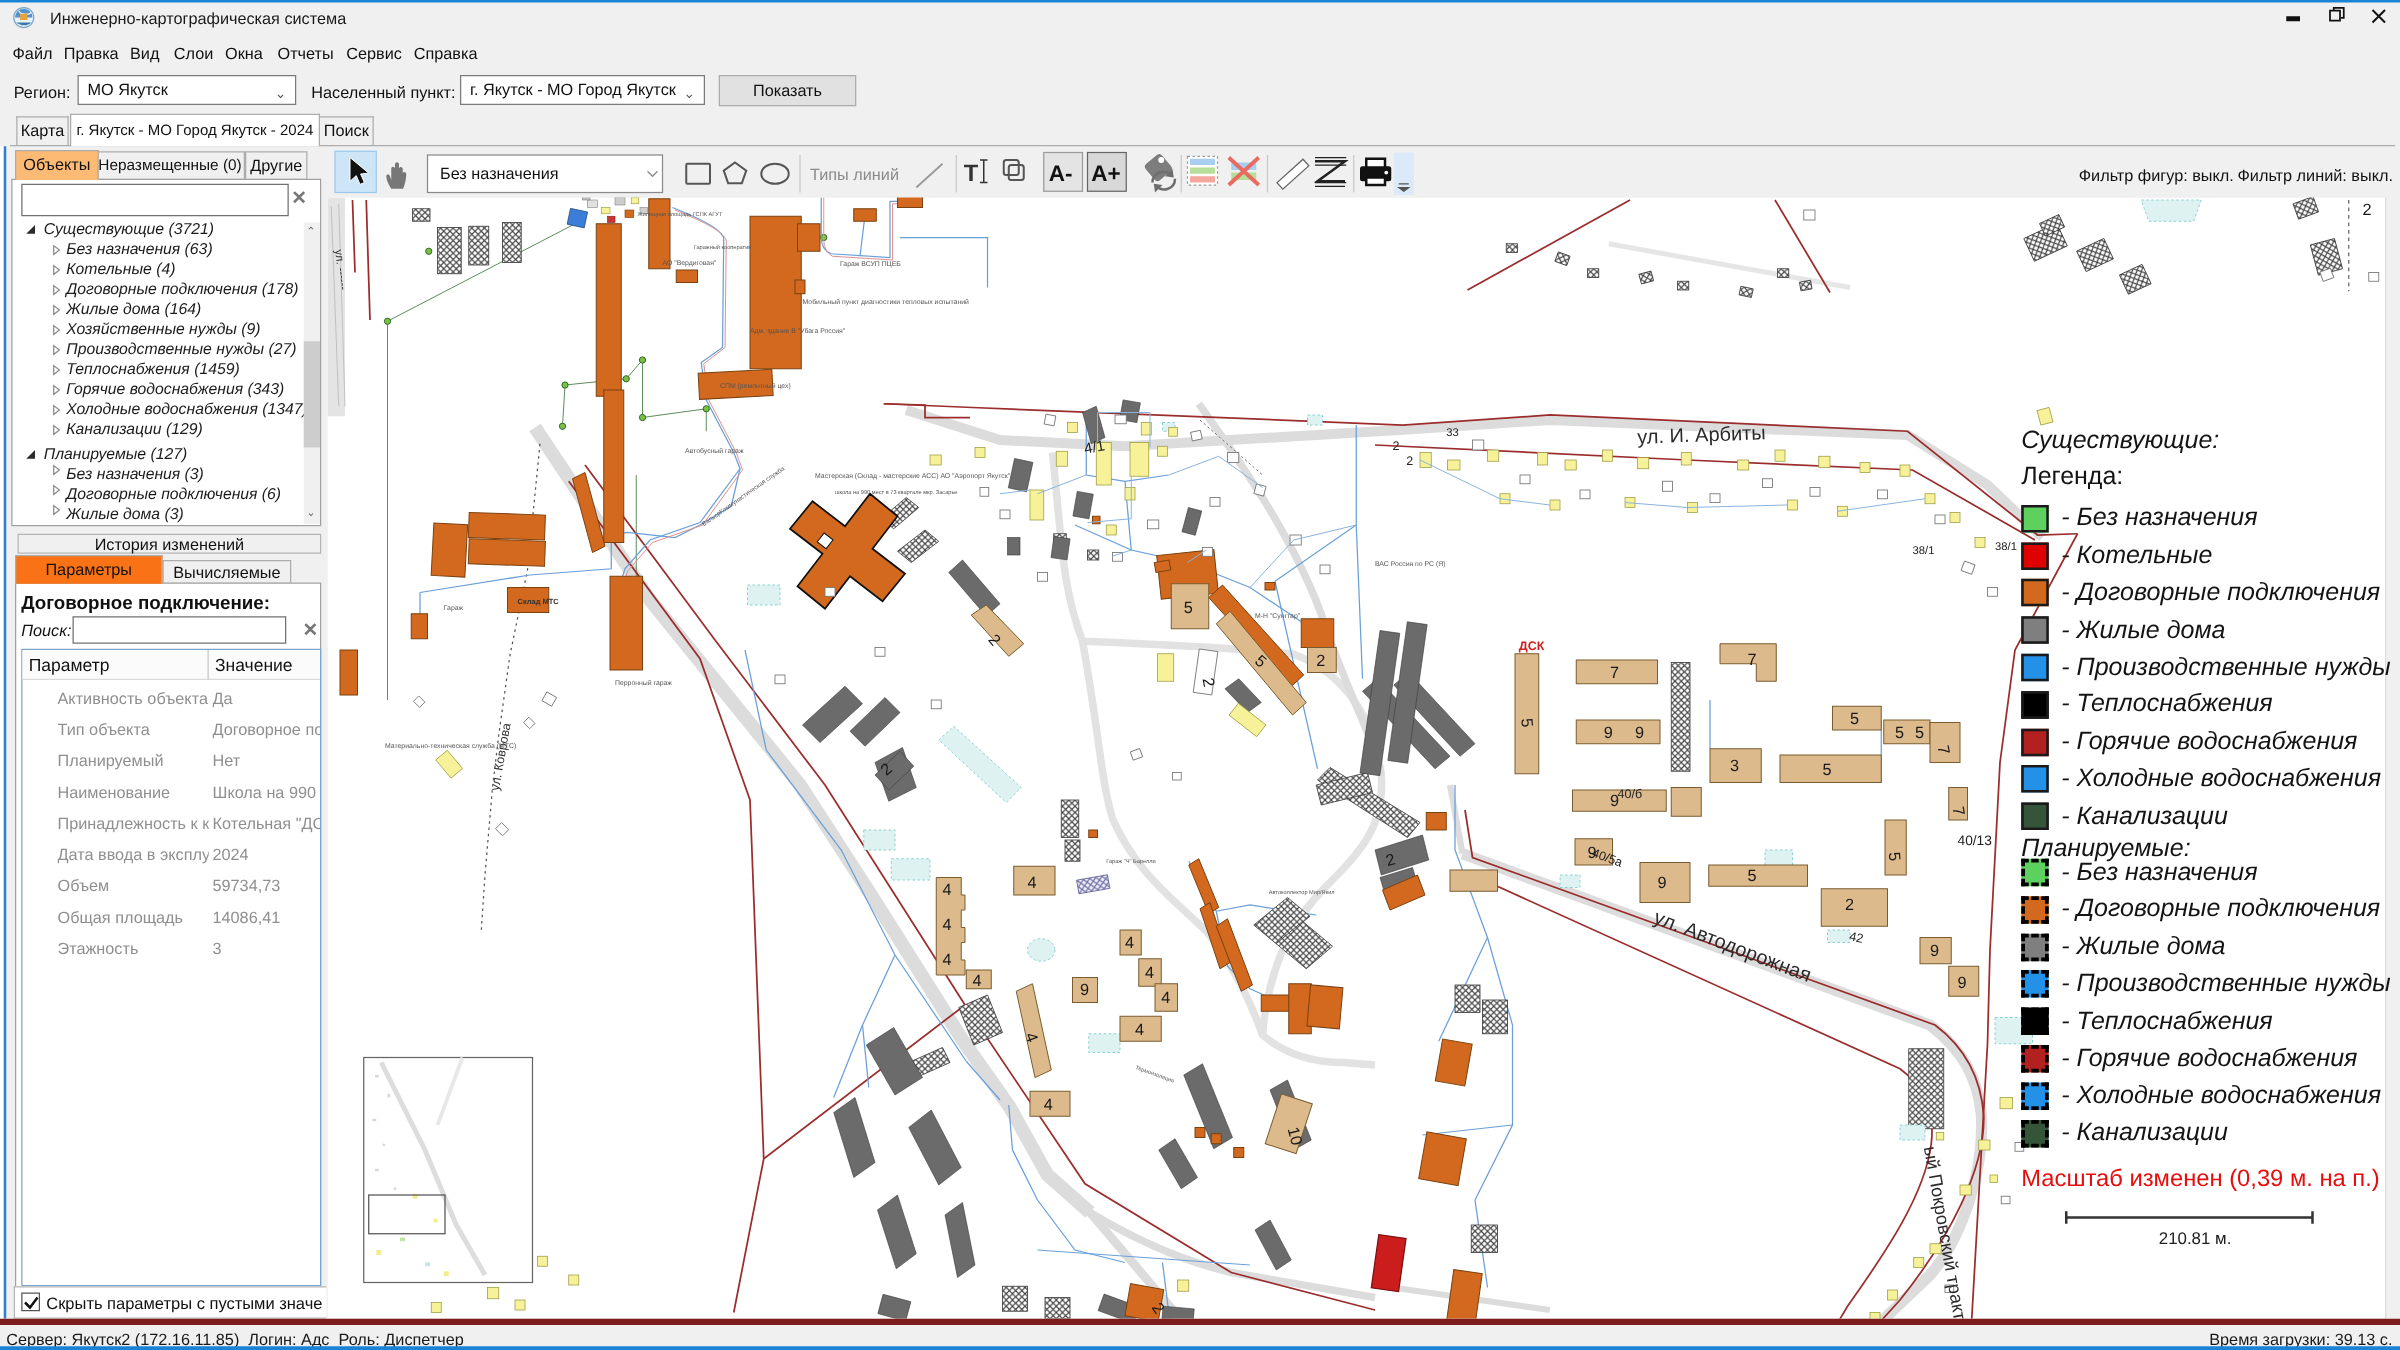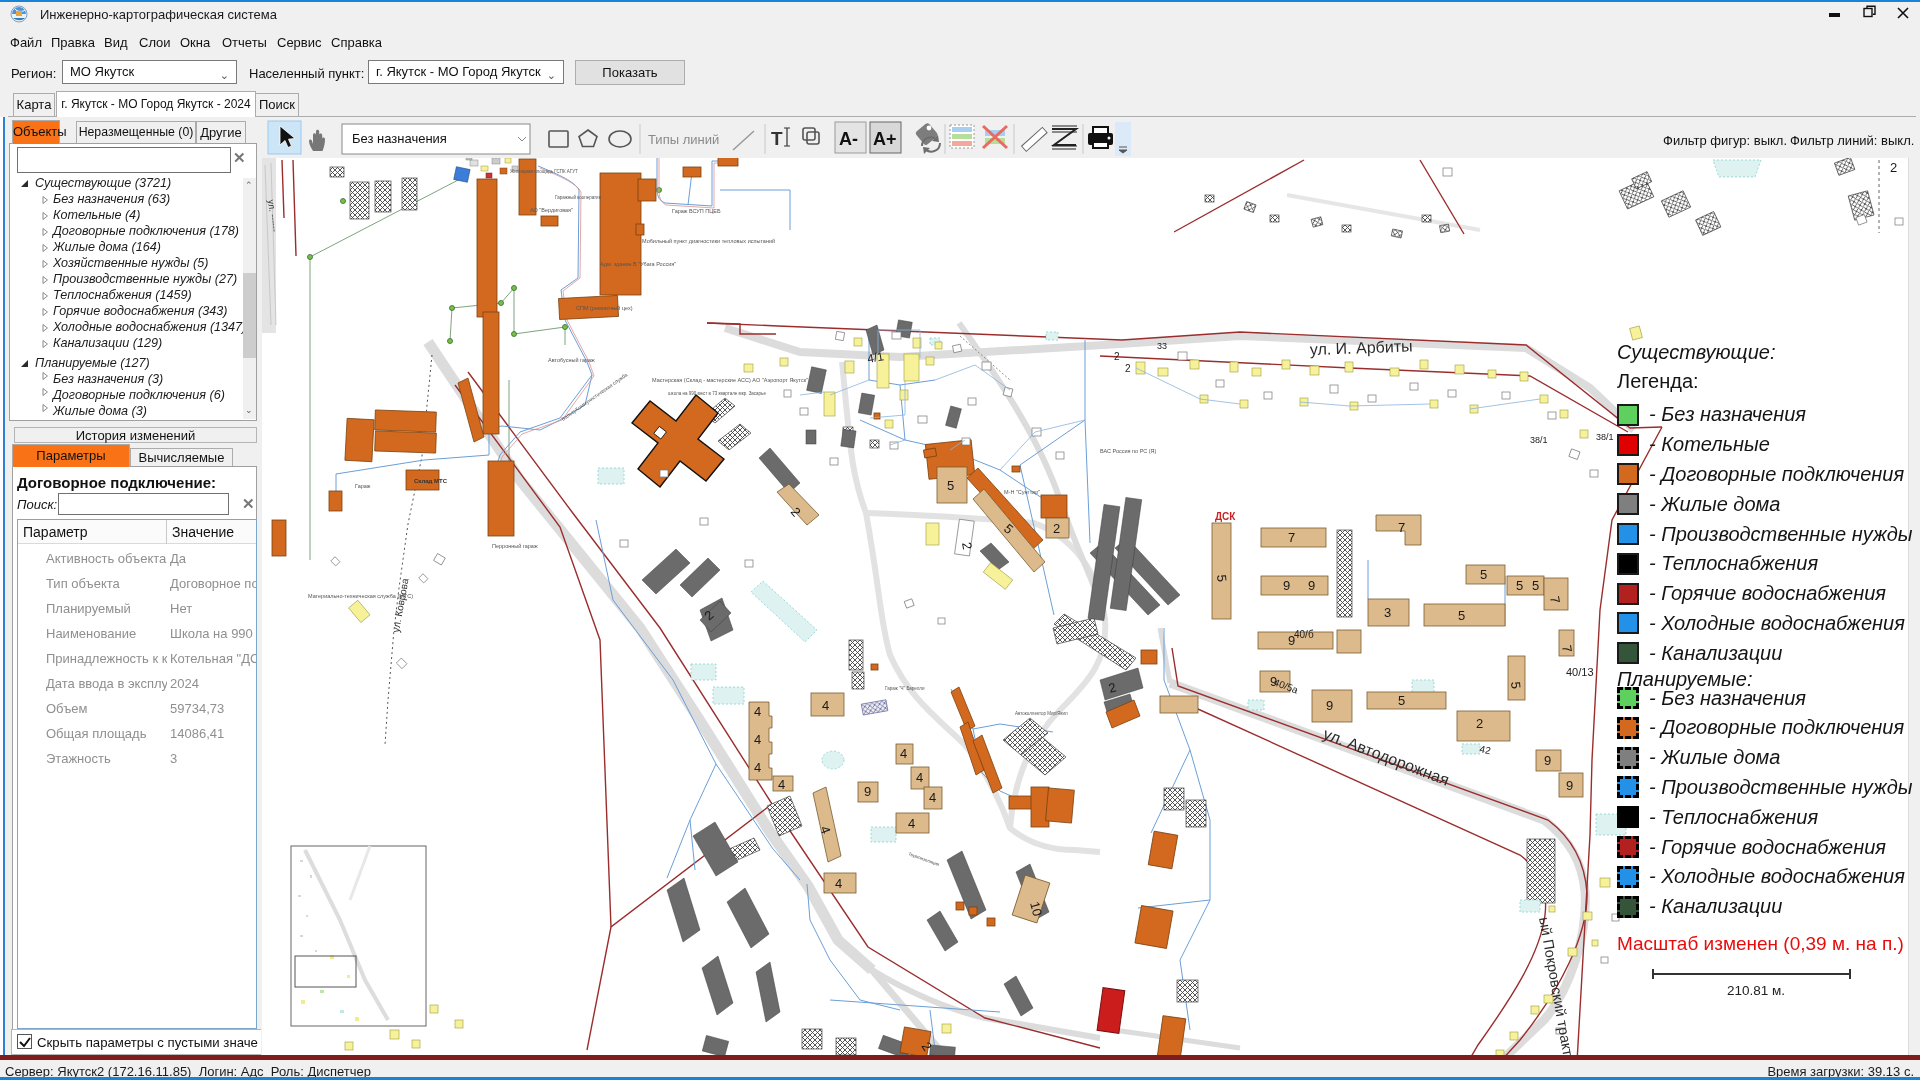--- a/index.html
+++ b/index.html
@@ -71,21 +71,21 @@
  <div class="abs" id="btnShow">Показать</div>
 
  <div class="abs tab" style="left:13px;top:93px;width:42px;">Карта</div>
  <div class="abs tab tabsel" style="left:56px;top:91px;width:200px;height:26px;line-height:24px;z-index:3;font-size:12px;white-space:nowrap;overflow:hidden;">г. Якутск - МО Город Якутск - 2024</div>
  <div class="abs tab" style="left:255px;top:93px;width:44px;">Поиск</div>
  <div class="abs" id="tabline"></div>
 
  <div class="abs" style="left:0;top:117px;width:3px;height:938px;background:#fff;"></div>
  <div class="abs" style="left:3px;top:117px;width:2px;height:938px;background:#2f7fd6;"></div>
 
- <div class="abs ltab" style="left:12px;top:120px;width:48px;background:#f97316;border-bottom:none;height:24px;z-index:2;">Объекты</div>
+ <div class="abs ltab" style="left:12px;top:120px;width:67px;background:#fdba74;border-bottom:none;height:24px;z-index:2;">Объекты</div>
  <div class="abs ltab" style="left:76px;top:121px;width:120px;font-size:12.3px;">Неразмещенные (0)</div>
  <div class="abs ltab" style="left:196px;top:121px;width:50px;">Другие</div>
  <div class="abs white" style="left:9px;top:143px;width:248px;height:278px;"></div>
  <div class="abs inp" style="left:17px;top:147px;width:214px;height:26px;"></div>
  <div class="abs" style="left:233px;top:149px;width:16px;height:16px;color:#777;font-size:15px;font-weight:bold;">✕</div>
  <div id="tree">
   <svg class="abs" style="left:20px;top:180px" width="10" height="240">
    <path d="M8 0v7H1z" fill="#2b2b2b"></path>
    <path d="M8 180v7h-7z" fill="#2b2b2b"></path>
   </svg>
@@ -104,21 +104,21 @@
           <path d="M1 176.5l4.5 3.5L1 183.5z"></path>
           <path d="M1 192.5l4.5 3.5L1 199.5z"></path>
           <path d="M1 208.5l4.5 3.5L1 215.5z"></path>
         </g>
   </svg>
   <div class="treerow" style="left:35px;top:176px;">Существующие (3721)</div>
   <div class="treerow" style="left:53px;top:192px;">Без назначения (63)</div>
   <div class="treerow" style="left:53px;top:208px;">Котельные (4)</div>
   <div class="treerow" style="left:53px;top:224px;">Договорные подключения (178)</div>
   <div class="treerow" style="left:53px;top:240px;">Жилые дома (164)</div>
-  <div class="treerow" style="left:53px;top:256px;">Хозяйственные нужды (5)</div>
+  <div class="treerow" style="left:53px;top:256px;">Хозяйственные нужды (9)</div>
   <div class="treerow" style="left:53px;top:272px;">Производственные нужды (27)</div>
   <div class="treerow" style="left:53px;top:288px;">Теплоснабжения (1459)</div>
   <div class="treerow" style="left:53px;top:304px;">Горячие водоснабжения (343)</div>
   <div class="treerow" style="left:53px;top:320px;">Холодные водоснабжения (1347)</div>
   <div class="treerow" style="left:53px;top:336px;">Канализации (129)</div>
   <div class="treerow" style="left:35px;top:356px;">Планируемые (127)</div>
   <div class="treerow" style="left:53px;top:372px;">Без назначения (3)</div>
   <div class="treerow" style="left:53px;top:388px;">Договорные подключения (6)</div>
   <div class="treerow" style="left:53px;top:404px;">Жилые дома (3)</div>
  </div>

